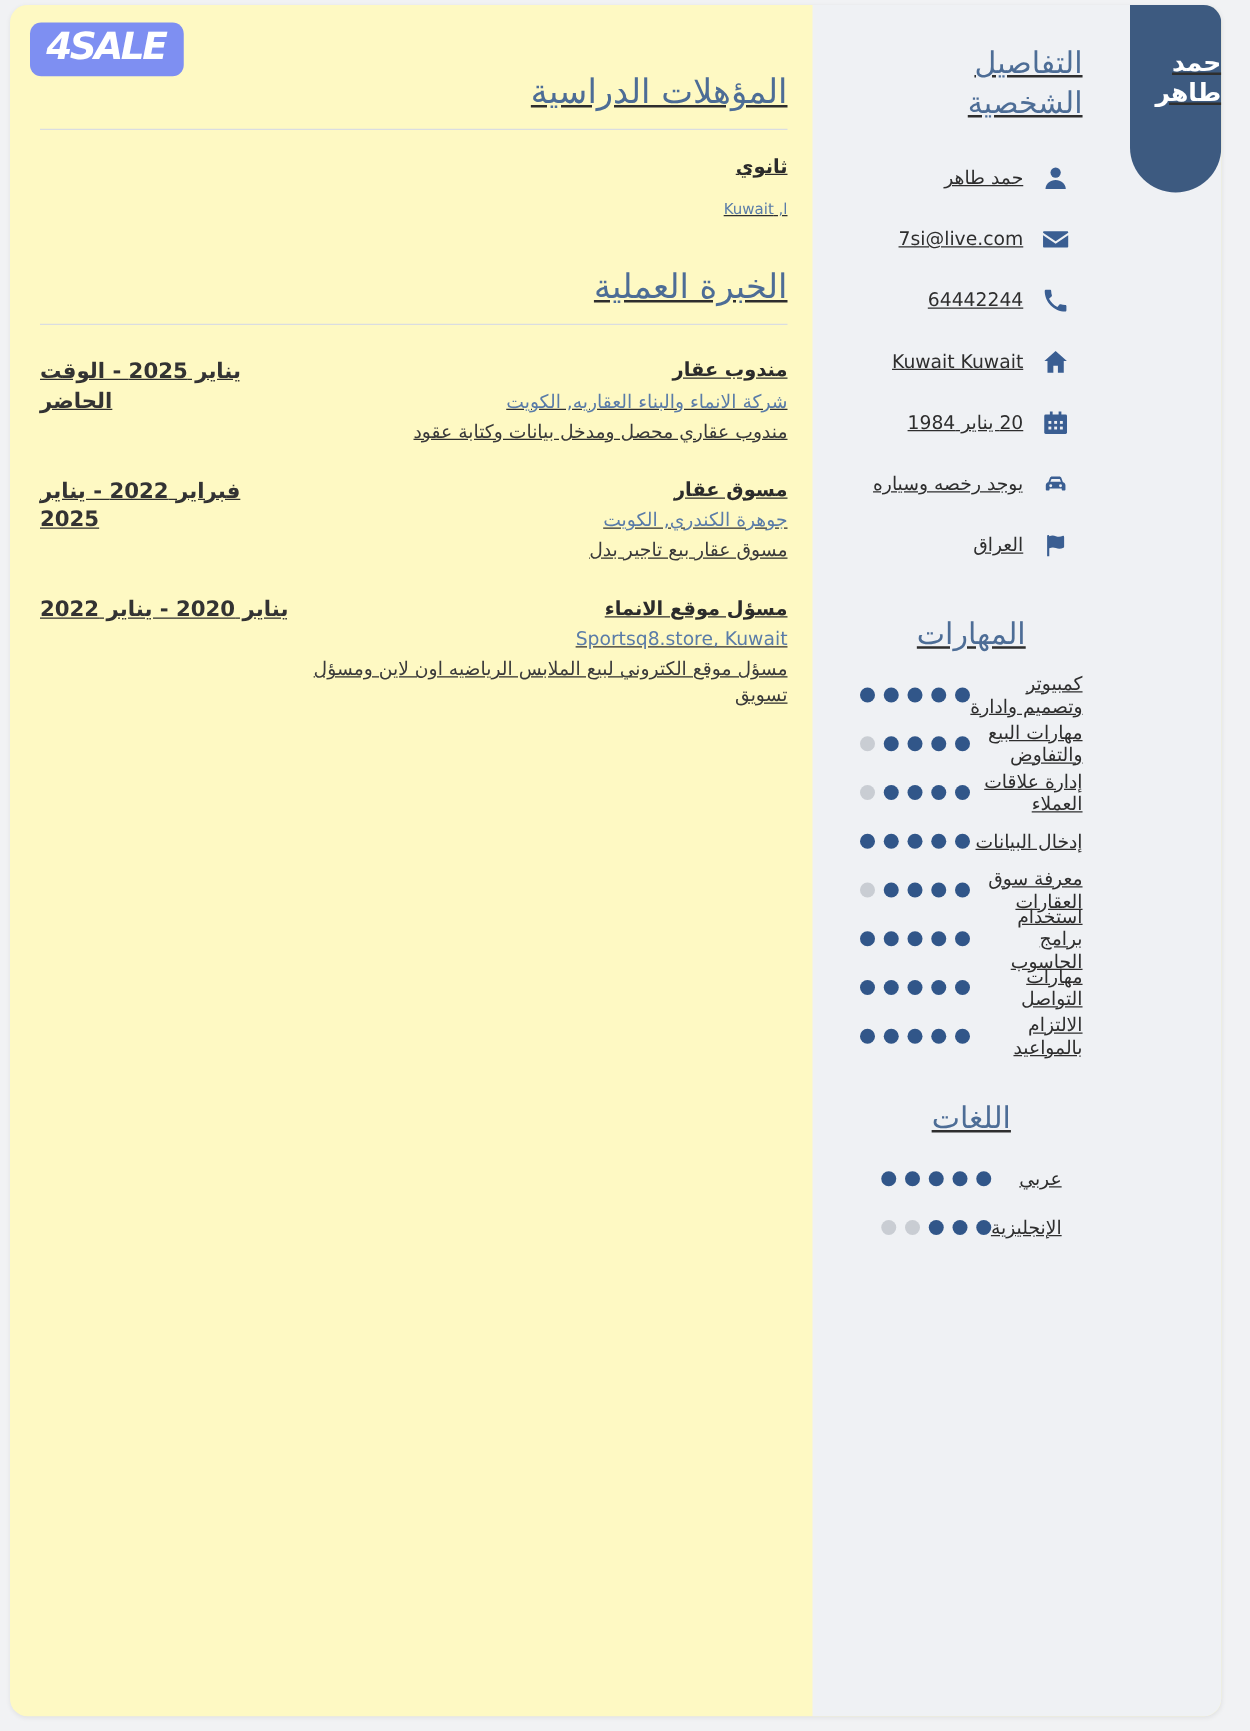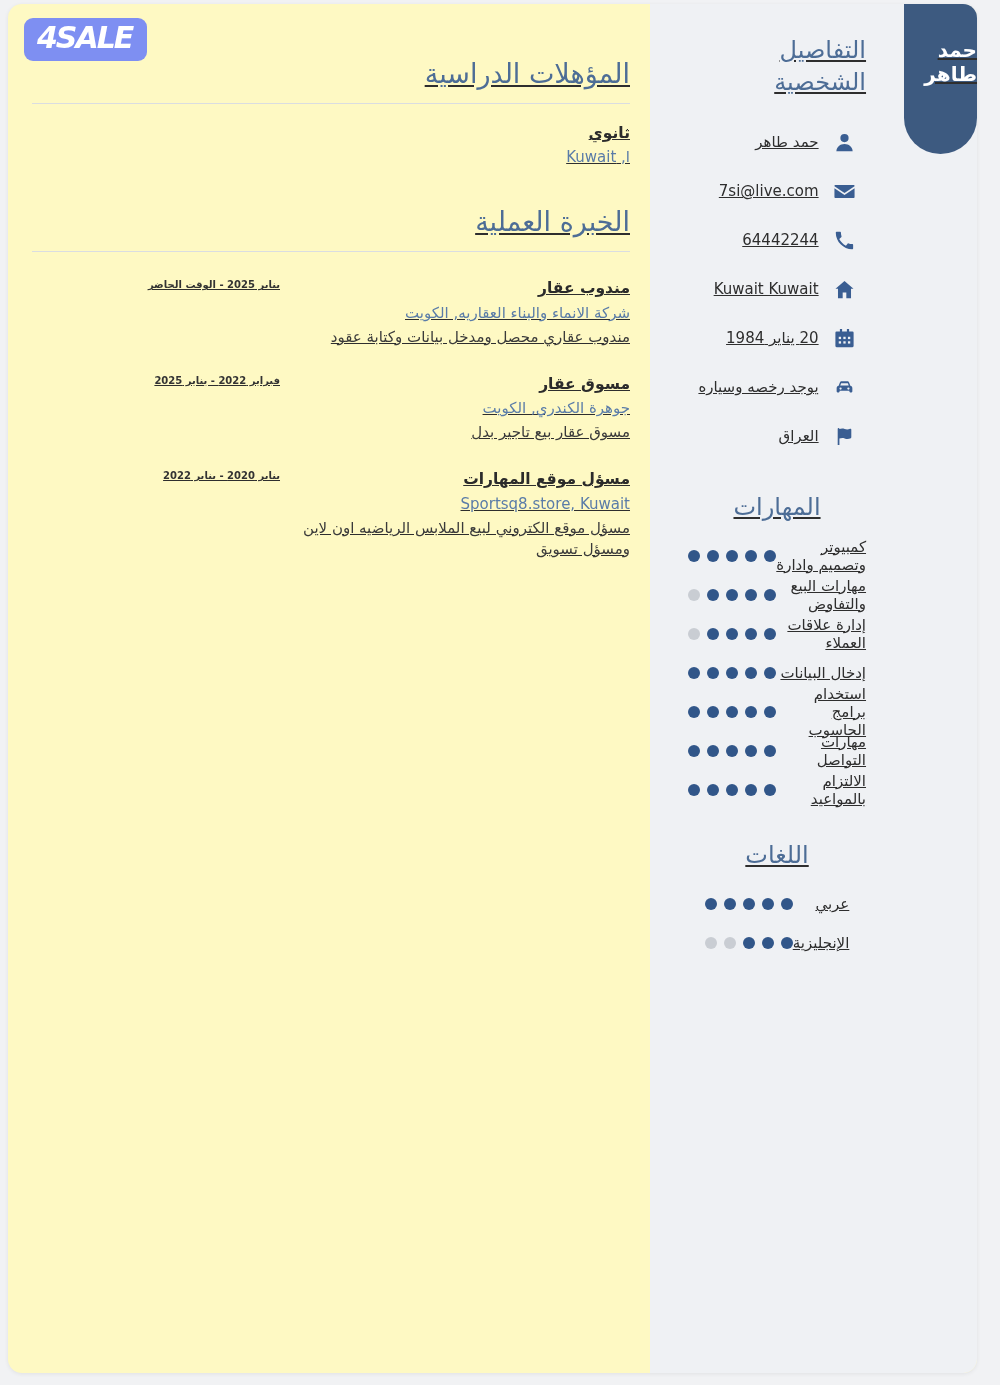--- a/index.html
+++ b/index.html
@@ -27,29 +27,29 @@
     background:var(--logo-bg);color:#fff;border-radius:9px;
     font-size:30px;font-weight:800;font-style:italic;letter-spacing:-2px;
     padding:3px 15px 7px 13px;line-height:1.1;
   }
   .h1{color:var(--heading);font-size:27px;font-weight:400;line-height:1.3;margin:28px 0 12px;text-align:right;}
   .h1.second{margin-top:36px;}
   .divider{border-top:1px solid #dadde1;height:0;}
   .sb-divider{border-top:1px solid #d6dade;height:0;}
   .edu{margin-top:18px;}
   .degree{font-size:15.5px;font-weight:700;color:#2b2b2b;line-height:1.45;}
-  .school{font-size:15px;color:var(--link);line-height:1.45;margin-top:2px;}
+  .school{font-size:12px;color:var(--link);line-height:1.45;margin-top:14px;}
   .job{display:flex;justify-content:space-between;align-items:flex-start;margin-top:25px;}
   .job-main{max-width:440px;}
   .job-title{font-size:15.5px;font-weight:700;color:#2b2b2b;line-height:1.45;}
   .job-company{font-size:15px;color:var(--link);line-height:1.4;margin-top:3px;}
   .job-desc{font-size:15px;color:#3a3a3a;line-height:1.4;margin-top:3px;}
   .job-date{
-    flex:0 0 200px;text-align:right;font-size:10px;font-weight:700;color:#333;
-    line-height:1.4;padding-top:1px;margin-left:48px;
+    flex:0 0 200px;text-align:left;font-size:17px;font-weight:700;color:#333;
+    line-height:1.4;padding-top:1px;
   }
   
   .sidebar{width:327px;background:var(--sidebar-bg);direction:rtl;display:flex;}
   .sb-header{
     height:150px;background:var(--accent);
     border-radius:0 0 50% 50% / 0 0 36px 36px;
     display:flex;align-items:center;justify-content:center;padding-bottom:34px;
   }
   .sb-name{color:#fff;font-size:20px;font-weight:700;}
   .sb-body{padding:0 38px;display:flex;flex-direction:column;align-items:center;}
@@ -104,21 +104,21 @@
       <div class="job-main">
         <div class="job-title">مسوق عقار</div>
         <div class="job-company">جوهرة الكندري, الكويت</div>
         <div class="job-desc">مسوق عقار بيع تاجير بدل</div>
       </div>
       <div class="job-date">فبراير 2022 - يناير 2025</div>
     </div>
 
     <div class="job">
       <div class="job-main">
-        <div class="job-title">مسؤل موقع المهارات</div>
+        <div class="job-title">مسؤل موقع الانماء</div>
         <div class="job-company">Sportsq8.store, Kuwait</div>
         <div class="job-desc">مسؤل موقع الكتروني لبيع الملابس الرياضيه اون لاين ومسؤل تسويق</div>
       </div>
       <div class="job-date">يناير 2020 - يناير 2022</div>
     </div>
   </div>
 
   <div class="sidebar">
     <div class="sb-header">
       <div class="sb-name">حمد طاهر</div>
@@ -240,20 +240,30 @@
           <span class="slabel">إدخال البيانات</span>
           <span class="dots">
               <span class="dot filled"></span>
               <span class="dot filled"></span>
               <span class="dot filled"></span>
               <span class="dot filled"></span>
               <span class="dot filled"></span>
             </span>
         </div>
         <div class="srow">
+          <span class="slabel">معرفة سوق العقارات</span>
+          <span class="dots">
+              <span class="dot filled"></span>
+              <span class="dot filled"></span>
+              <span class="dot filled"></span>
+              <span class="dot filled"></span>
+              <span class="dot"></span>
+            </span>
+        </div>
+        <div class="srow">
           <span class="slabel">استخدام برامج الحاسوب</span>
           <span class="dots">
               <span class="dot filled"></span>
               <span class="dot filled"></span>
               <span class="dot filled"></span>
               <span class="dot filled"></span>
               <span class="dot filled"></span>
             </span>
         </div>
         <div class="srow">

